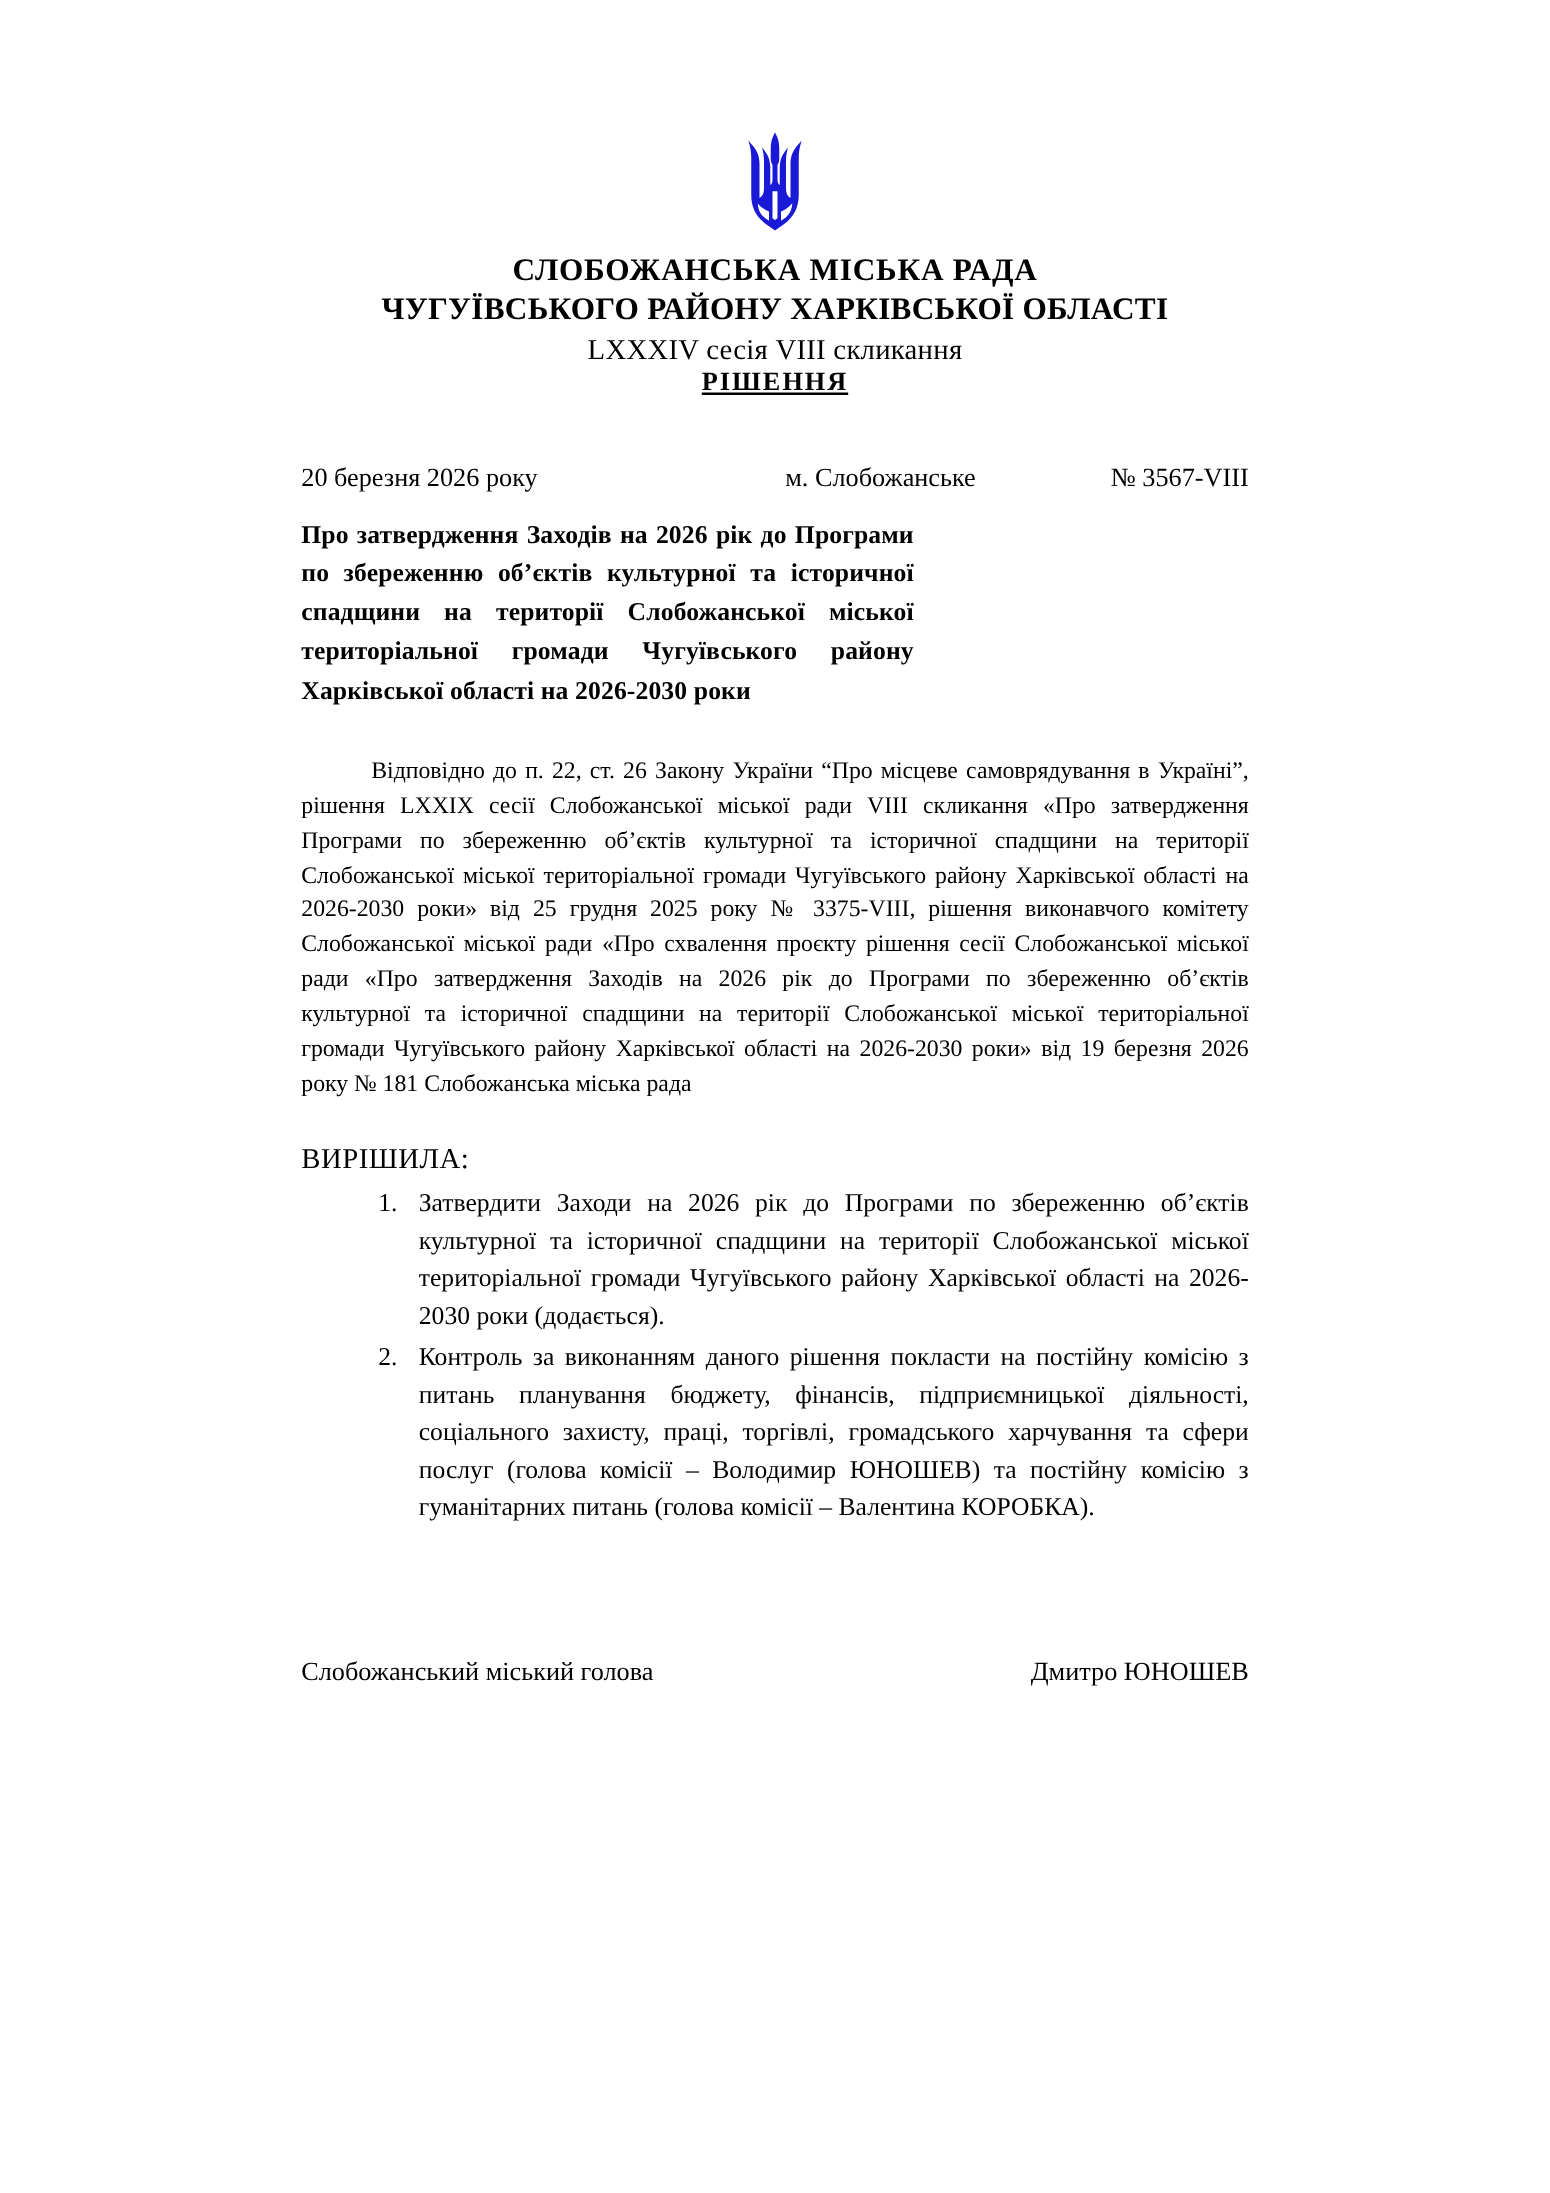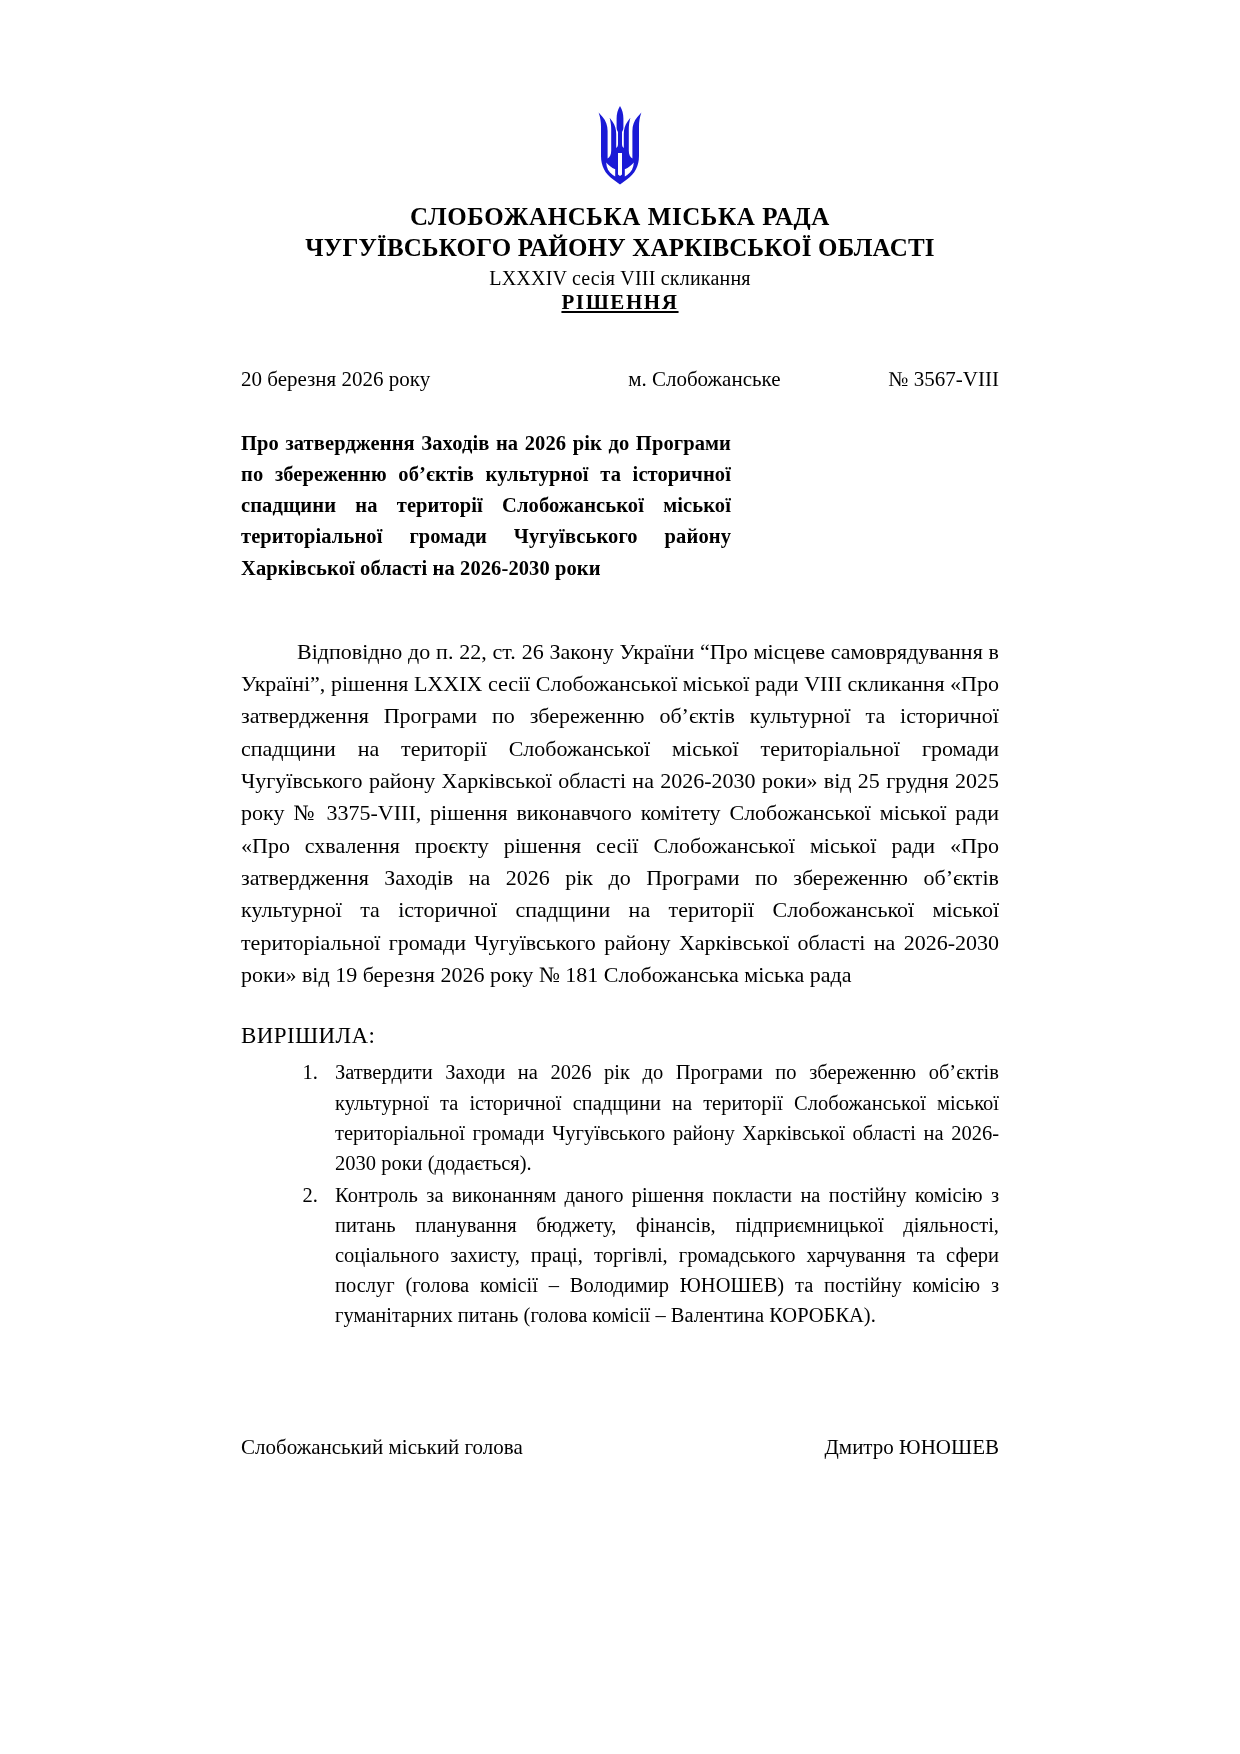--- a/index.html
+++ b/index.html
@@ -48,21 +48,21 @@
     letter-spacing: 0.6px;
     line-height: 1.22;
   }
   .org-line2 {
     font-size: 25px;
     font-weight: bold;
     letter-spacing: 0.2px;
     line-height: 1.22;
   }
   .org-line3 {
-    font-size: 20px;
+    font-size: 23px;
     margin-top: 4px;
     letter-spacing: 0.2px;
   }
   .doc-type {
     text-align: center;
     font-size: 21px;
     font-weight: bold;
     letter-spacing: 1.6px;
     text-decoration: underline;
   }
@@ -80,30 +80,30 @@
   .meta-number { flex: 0 0 auto; }
 
   
   .title-block {
     width: 490px;
     font-size: 20.5px;
     font-weight: bold;
     text-align: justify;
     text-align-last: left;
     line-height: 1.52;
-    margin-top: 36px;
+    margin-top: 18px;
     letter-spacing: 0.1px;
   }
 
   
   .body-par {
-    font-size: 22px;
+    font-size: 19px;
     line-height: 1.47;
     text-align: justify;
-    margin-top: 52px;
+    margin-top: 34px;
     text-indent: 56px;
   }
   .decision-word {
     font-size: 23px;
     margin-top: 32px;
     letter-spacing: 0.4px;
   }
 
   ol.items {
     margin: 8px 0 0 0;

